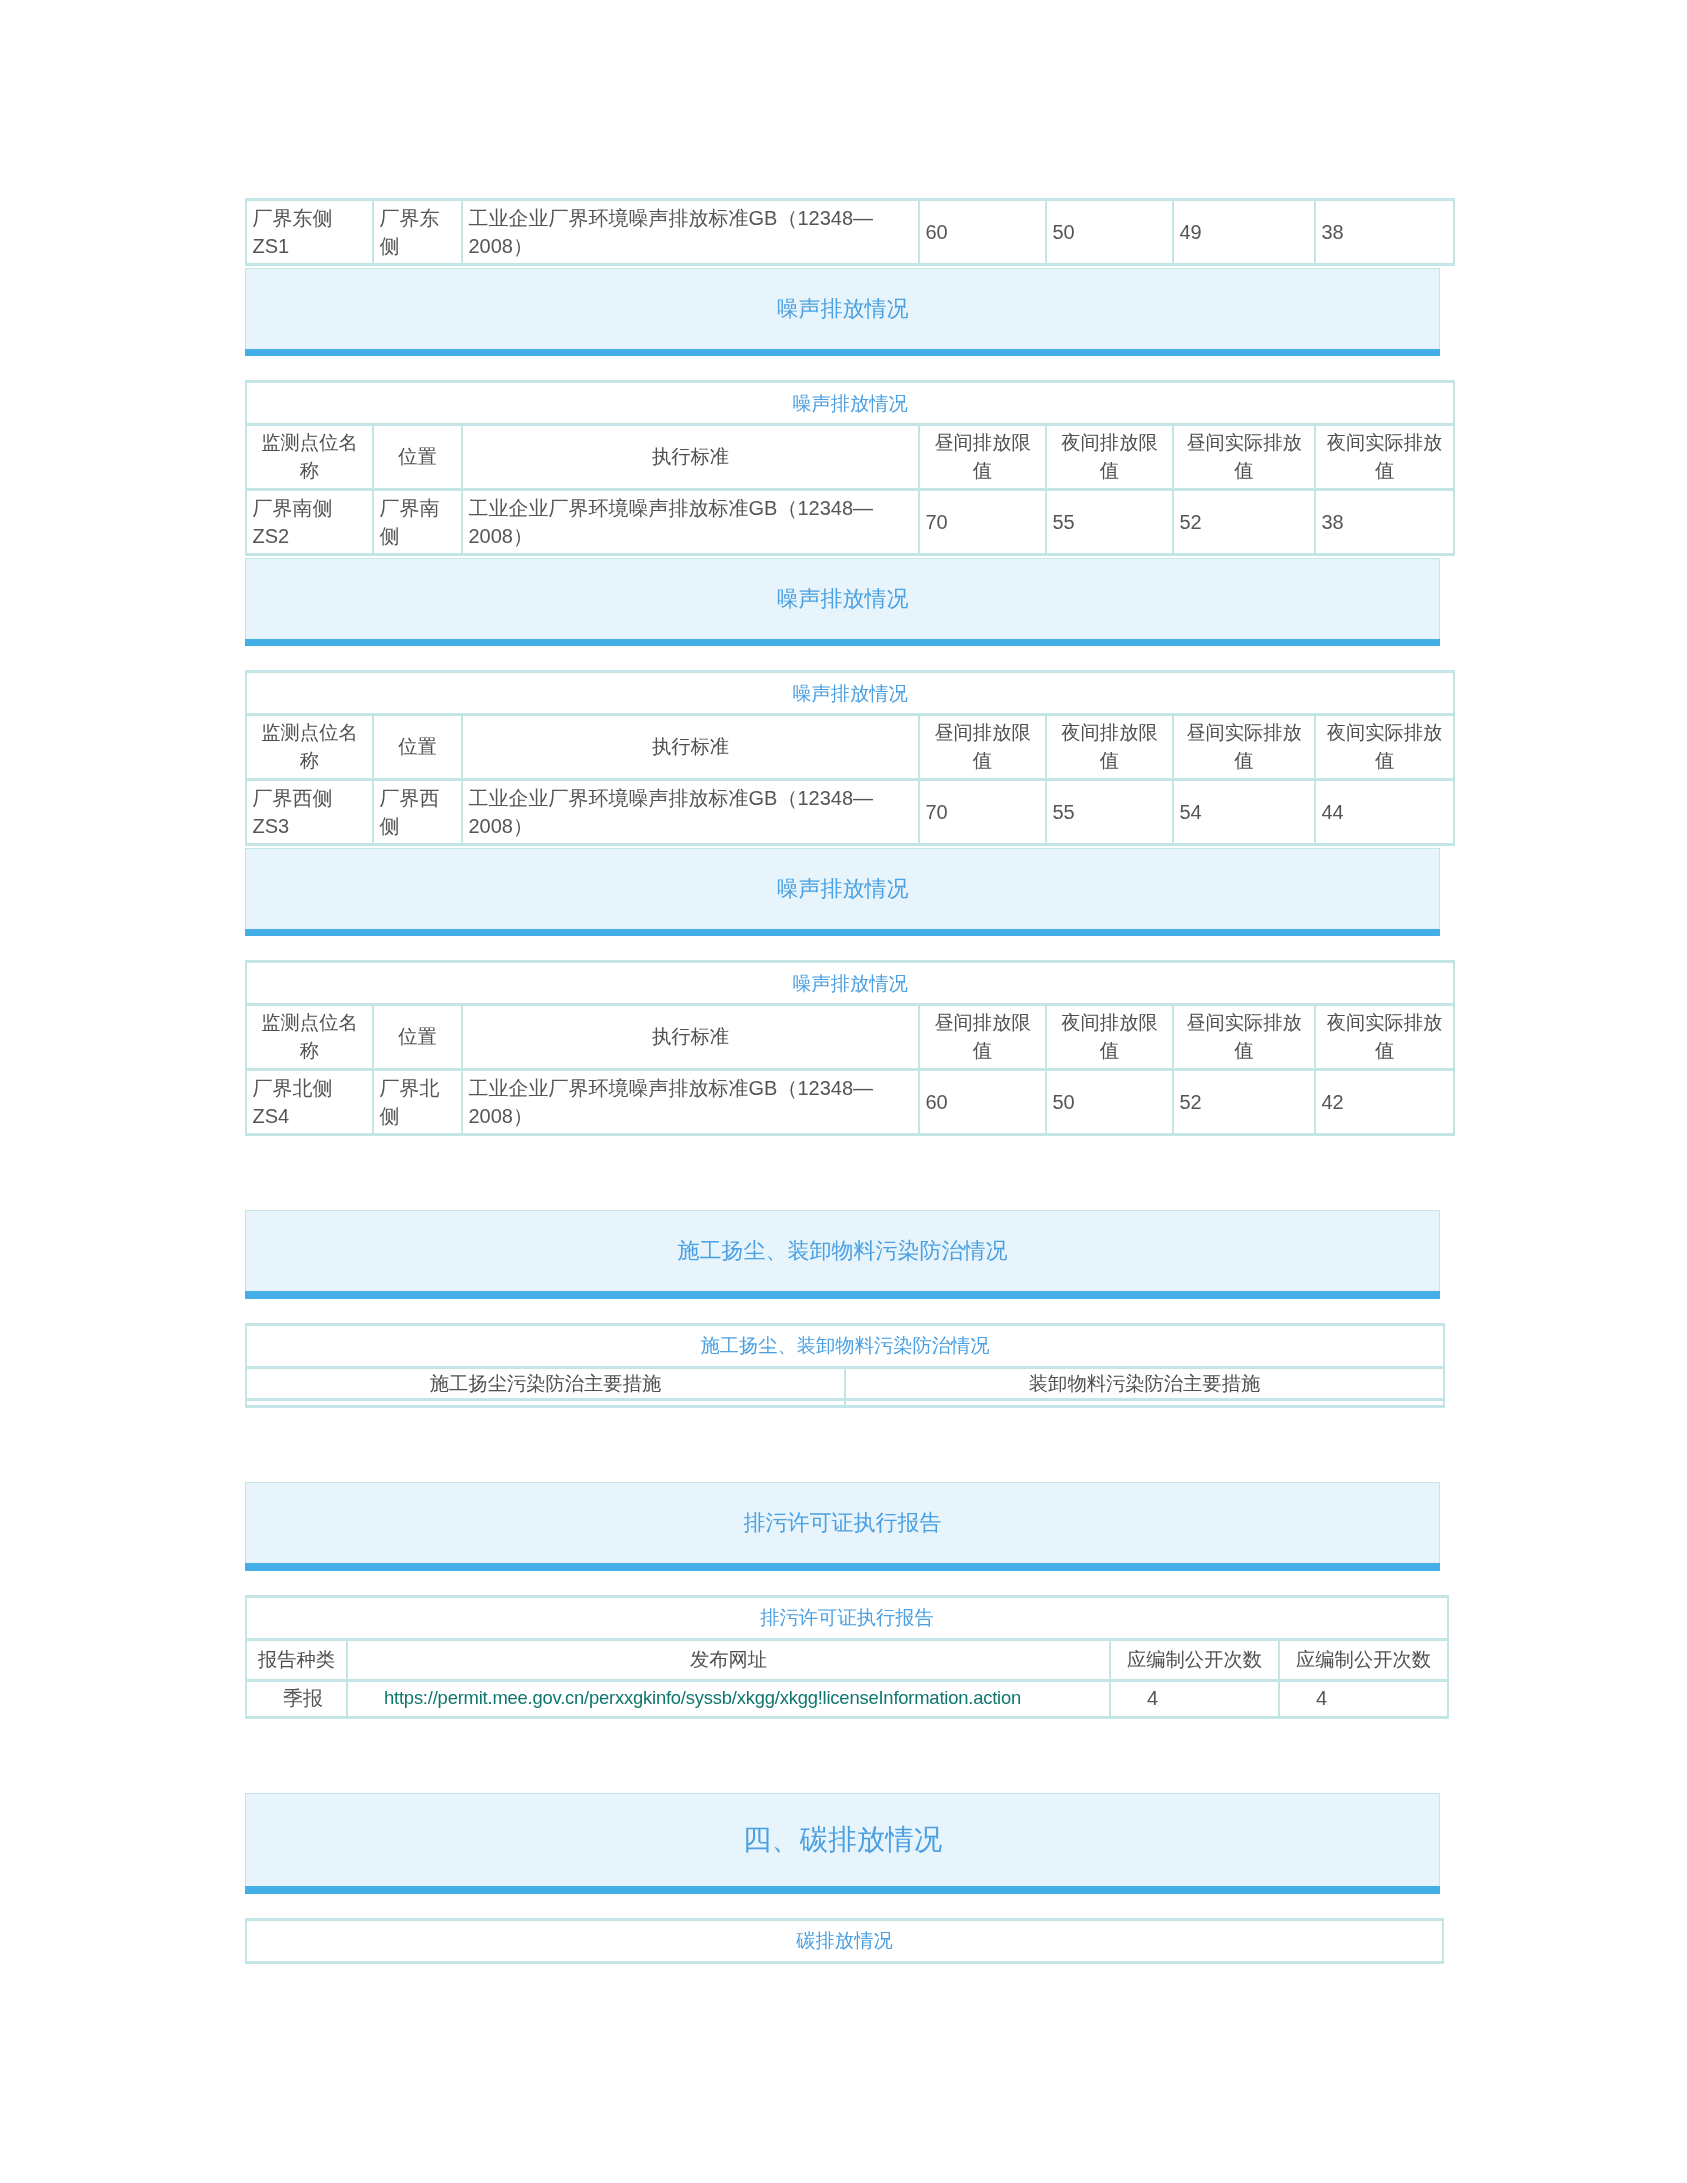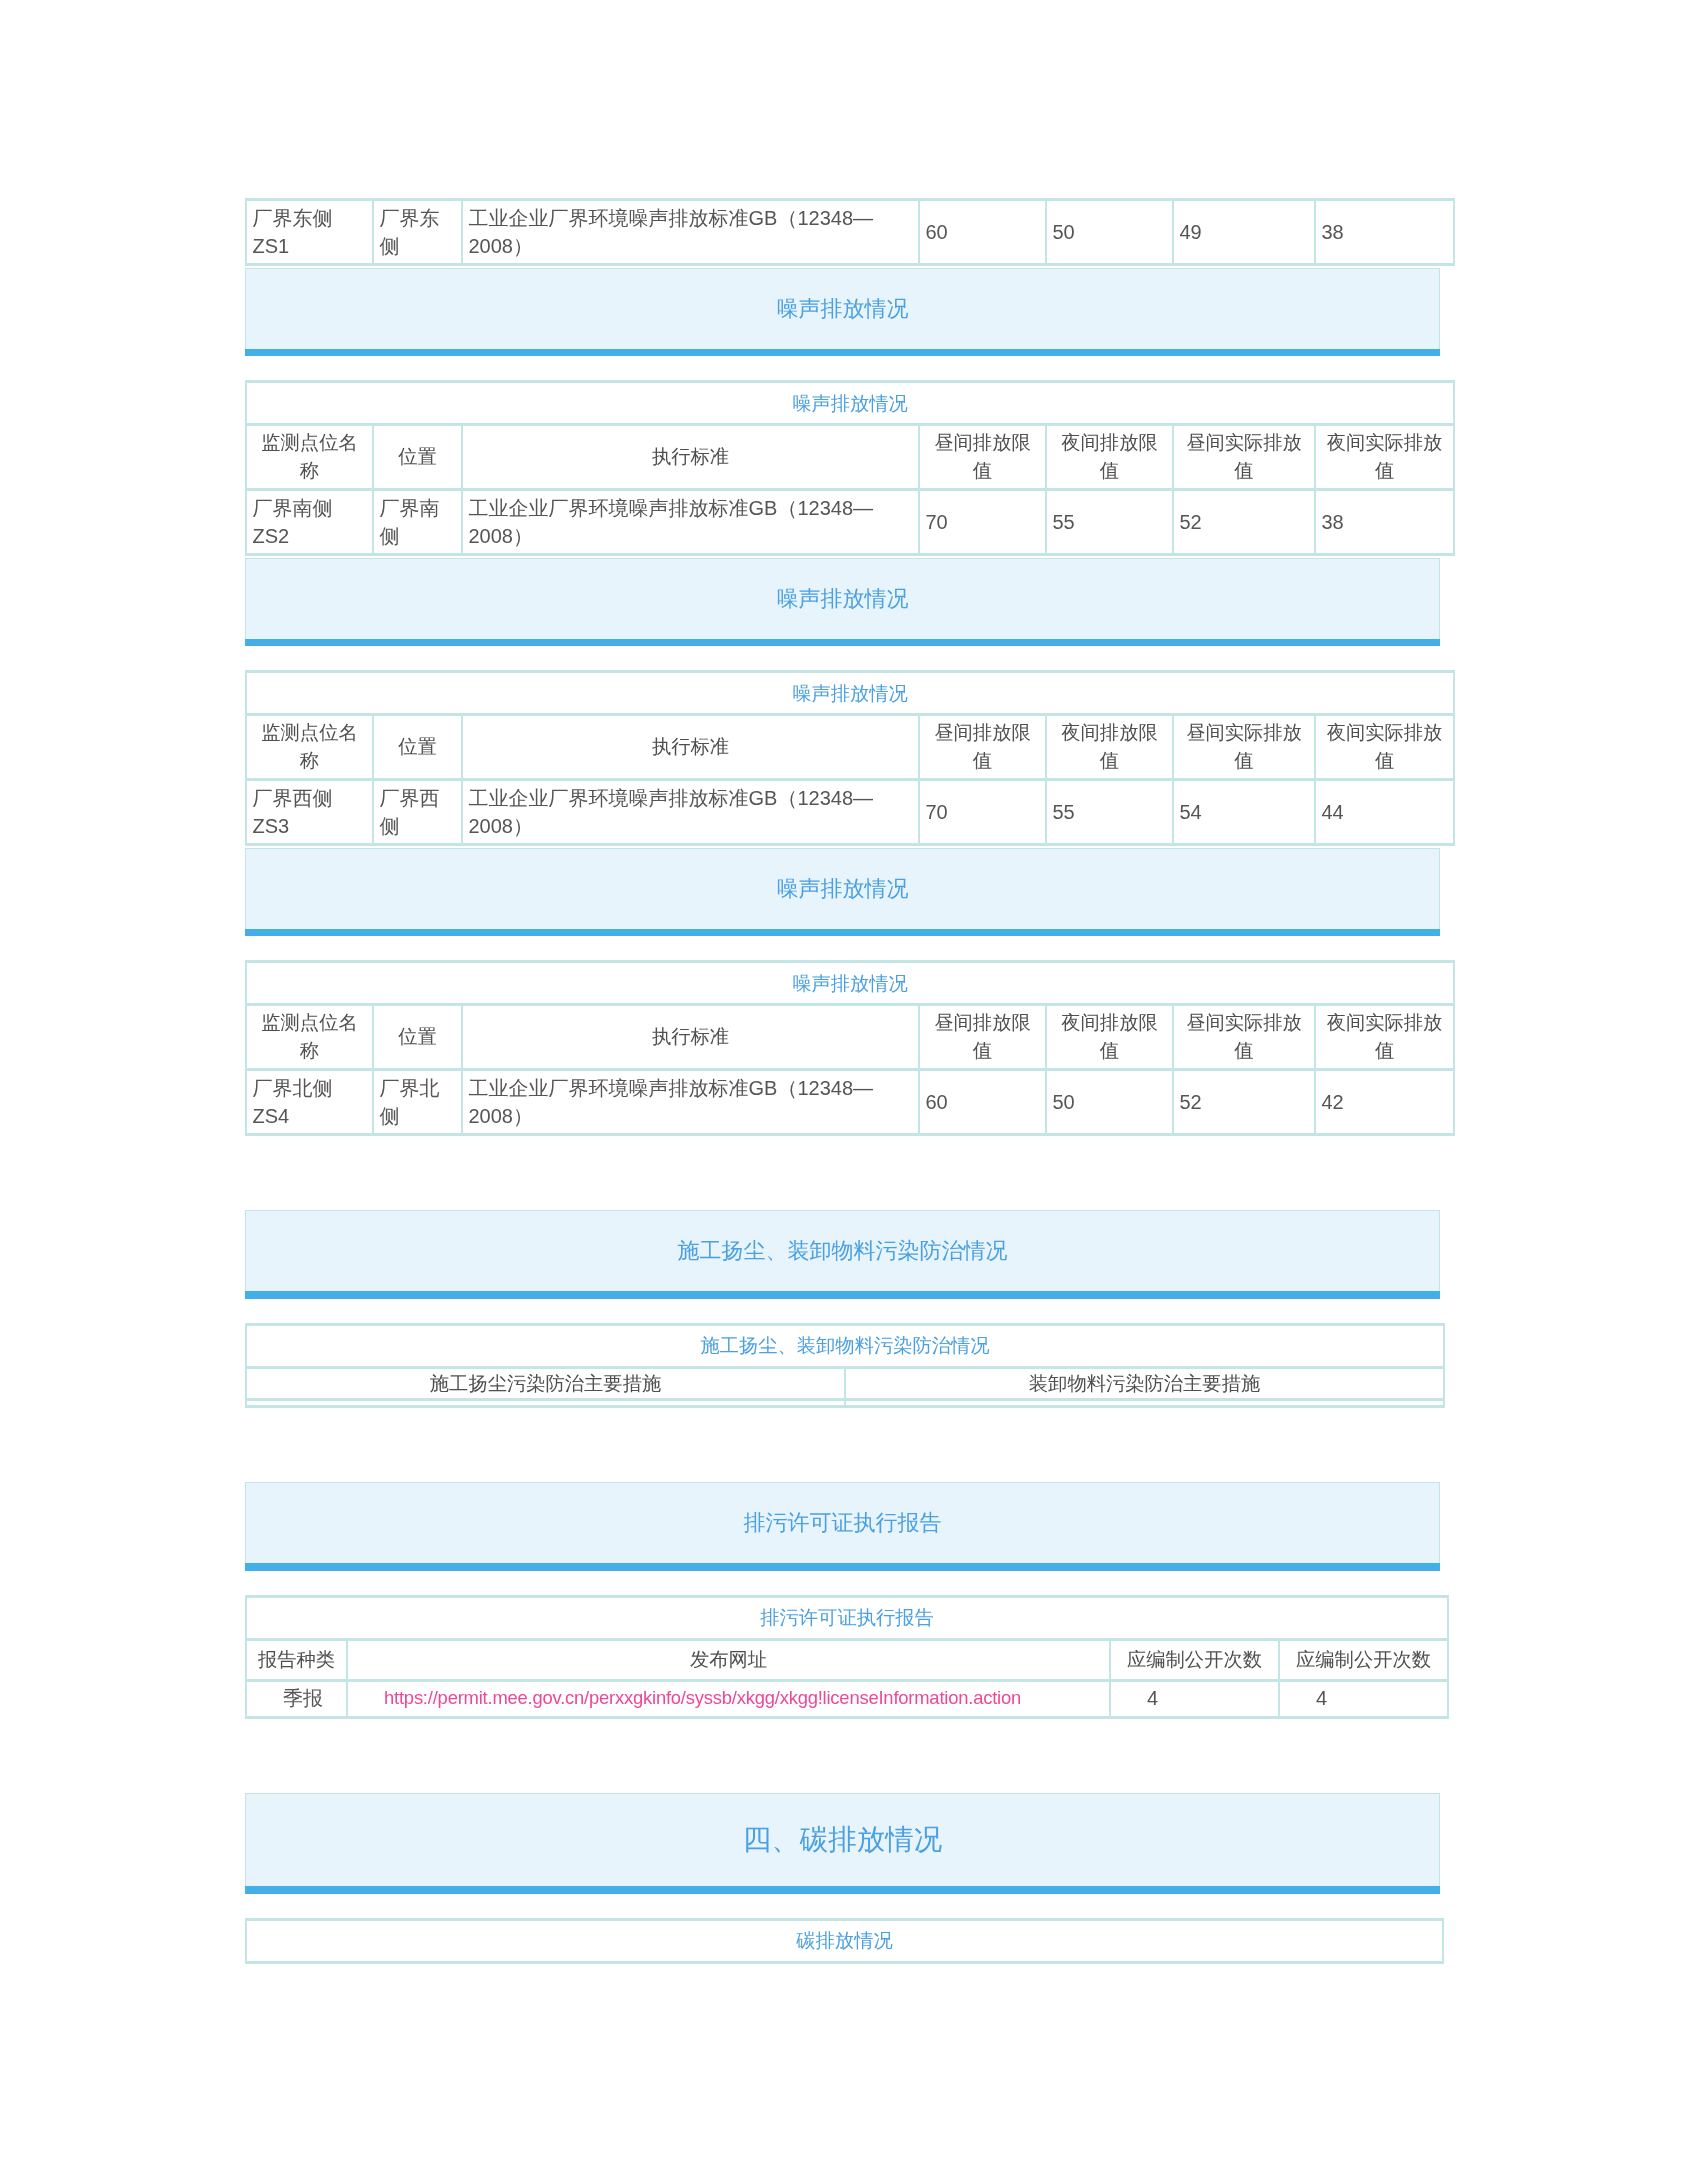--- a/index.html
+++ b/index.html
@@ -76,21 +76,21 @@
   td.data {
     text-align: left;
     font-size: 20px;
     line-height: 1.42;
     color: #555555;
   }
   .dust-tbl th.hdr { height: 29px; line-height: 1.2; }
   .dust-tbl td.empty { height: 4.6px; padding: 0; }
   .permit-tbl th.hdr { height: 38px; line-height: 1.2; }
   .permit-tbl td.data { height: 32px; padding-left: 36px; }
-  td.url-cell { font-size: 18.4px; letter-spacing: -0.2px; color: #ec4899; padding: 2.8px 3.7px; margin-left: 7px; }
+  td.url-cell { font-size: 18.4px; letter-spacing: -0.2px; color: #0f766e; padding: 2.8px 3.7px; margin-left: 7px; }
   .carbon-tbl td.title-cell { height: 40px; }
 </style>
 </head>
 <body>
 
 <div class="content">
 
   <table class="tbl noise-tbl">
     <colgroup>
         <col style="width:125px">

